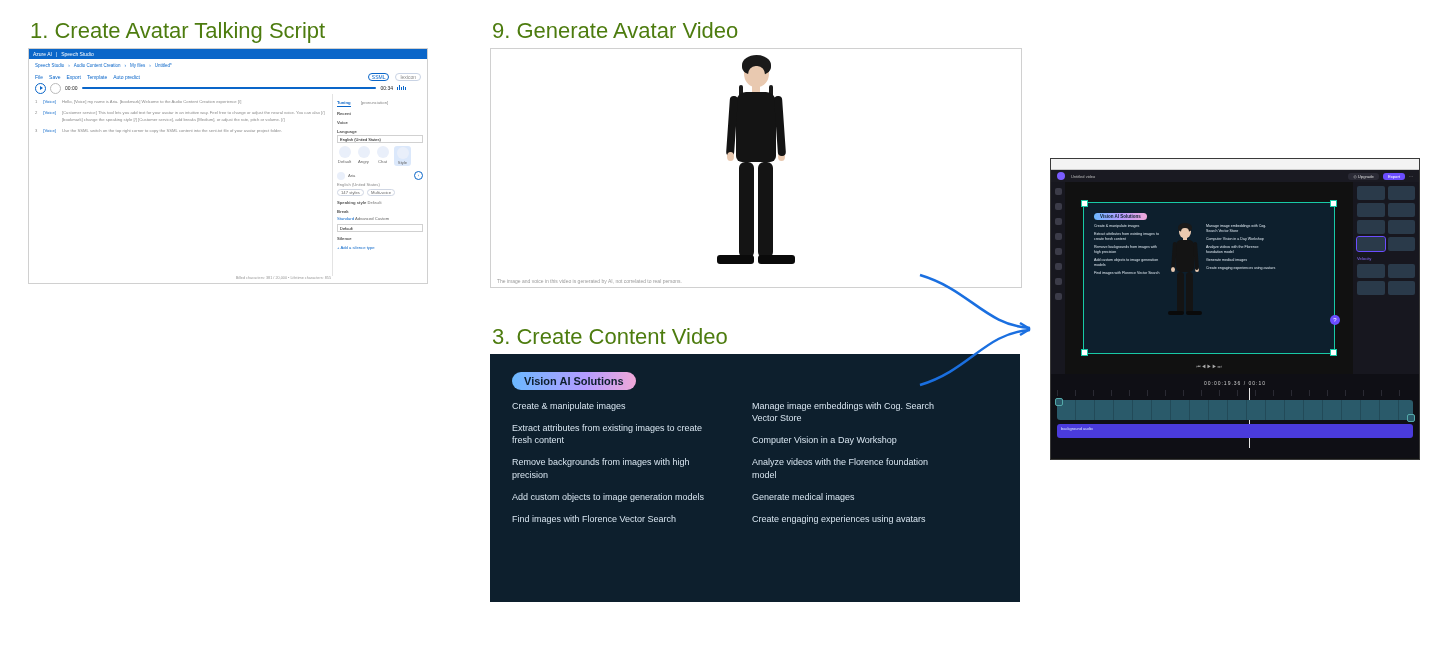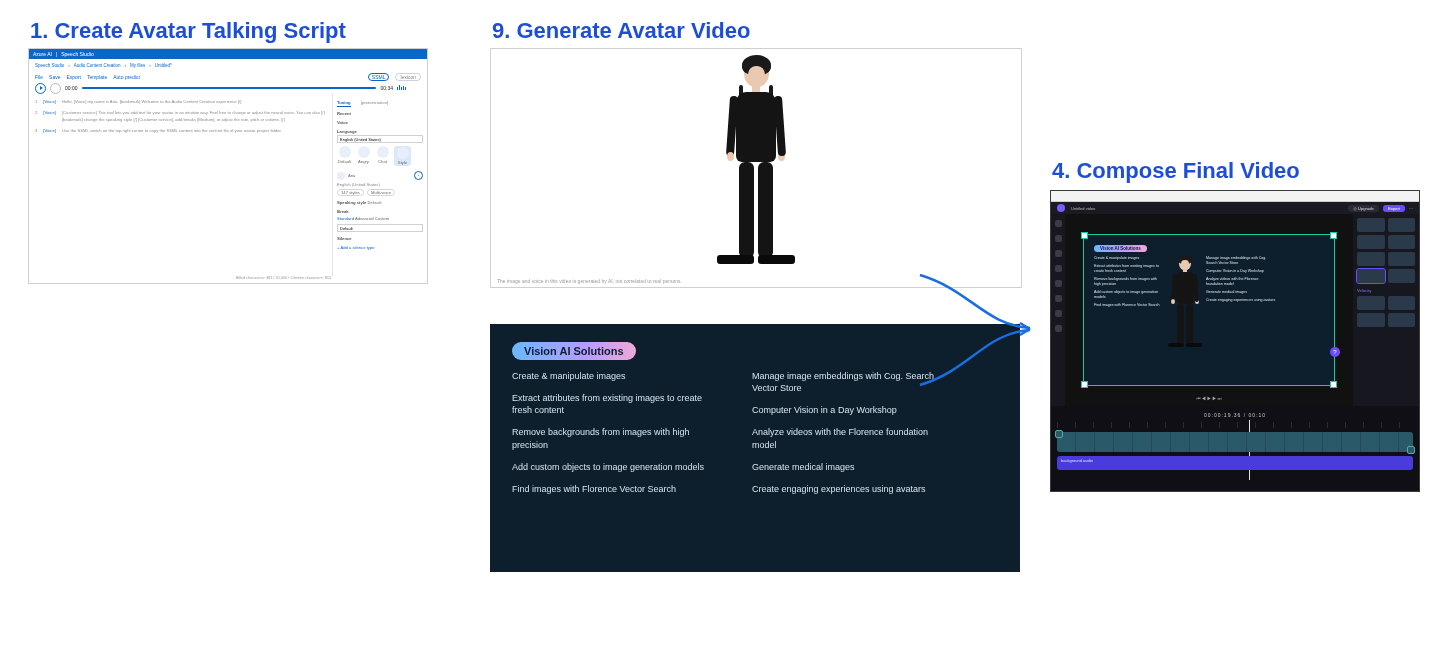--- a/index.html
+++ b/index.html
@@ -1,18 +1,18 @@
 <!DOCTYPE html>
 <html><head>
 <meta charset="utf-8">
 <style>
   html,body{margin:0;padding:0;width:1440px;height:659px;font-family:"Segoe UI",Arial,sans-serif;background:#fff;color:#222;}
   .canvas{position:relative;width:1440px;height:659px;}
   .step{position:absolute;}
-  .step-title{font-size:22px;font-weight:700;color:#1d4ed8;margin:0 0 4px 2px;}
+  .step-title{font-size:22px;font-weight:400;color:#4d7c0f;margin:0 0 4px 2px;}
 
   
   .s1{left:28px;top:18px;width:400px;}
   .s1 .panel{border:1px solid #d0d0d0;width:398px;height:234px;font-size:5px;background:#fff;overflow:hidden;}
   .s1 .topbar{height:10px;background:#0a66c9;color:#fff;display:flex;align-items:center;padding:0 4px;gap:4px;}
   .s1 .crumbs{height:9px;color:#0a66c9;padding:2px 6px;font-size:4.5px;display:flex;gap:4px;align-items:center;}
   .s1 .toolbar{height:10px;padding:0 6px;display:flex;align-items:center;gap:6px;color:#0a66c9;}
   .s1 .toolbar .pill{border:1px solid #c9d3e4;border-radius:7px;padding:0 4px;color:#888;}
   .s1 .toolbar .ssml{border:1px solid #0a66c9;border-radius:7px;padding:0 3px;color:#0a66c9;}
   .s1 .playrow{height:12px;padding:0 6px;display:flex;align-items:center;gap:4px;}
@@ -264,20 +264,21 @@
       <div style="display:flex;gap:4px;">
             <div class="av-foot" style="flex:1"></div>
             <div class="av-foot" style="flex:1"></div>
           </div>
     </div>
     <div class="caption">The image and voice in this video is generated by AI, not correlated to real persons.</div>
   </div>
 </div>
 
 <div class="step s3">
+  <p class="step-title">3. Create Content Video</p>
   <div class="panel">
     <span class="badge">Vision AI Solutions</span>
     <div class="cols">
       <ul>
         <li>Create &amp; manipulate images</li>
         <li>Extract attributes from existing images to create fresh content</li>
         <li>Remove backgrounds from images with high precision</li>
         <li>Add custom objects to image generation models</li>
         <li>Find images with Florence Vector Search</li>
       </ul>
@@ -286,21 +287,20 @@
         <li>Computer Vision in a Day Workshop</li>
         <li>Analyze videos with the Florence foundation model</li>
         <li>Generate medical images</li>
         <li>Create engaging experiences using avatars</li>
       </ul>
     </div>
   </div>
 </div>
 
 <div class="step s4">
-  <p class="step-title">4. Compose Final Video</p>
   <div class="panel">
     <div class="winchrome"></div>
     <div class="topbar">
       <div class="l">
         <div class="logo"></div>
         <span>Untitled video</span>
       </div>
       <div class="r">
         <span class="btn2">◇ <span>Upgrade</span></span>
         <span class="btn">Export</span>

